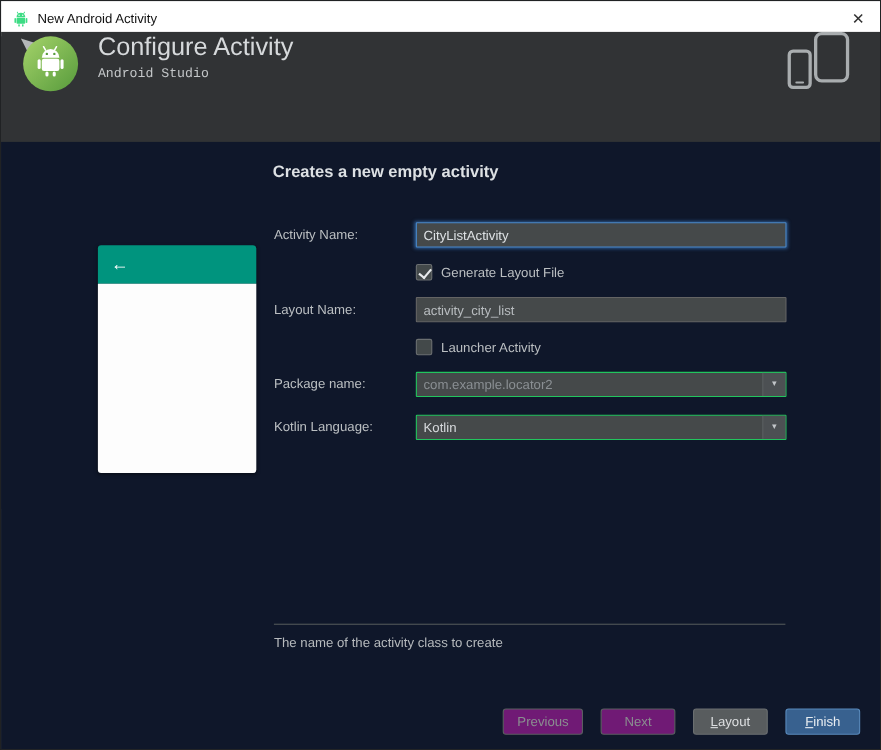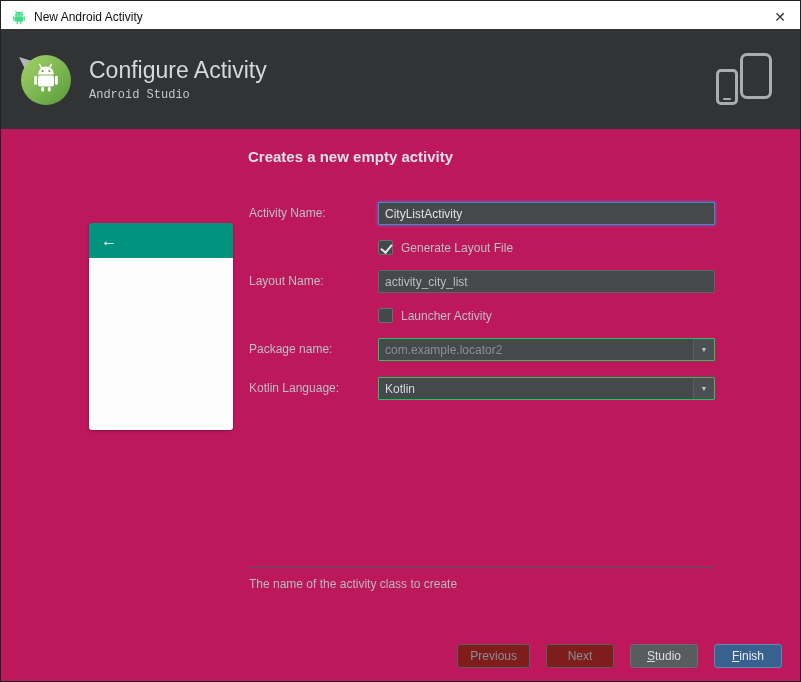--- a/index.html
+++ b/index.html
@@ -15,41 +15,41 @@
     display:flex;align-items:center;padding:16px 10px;
   }
   .titlebar-icon{width:16px;height:16px;display:inline-flex;margin-right:7px;}
   .titlebar-title{font-size:12px;color:#111111;flex:1;}
   .titlebar-close{
     font-size:14px;color:#333333;cursor:pointer;padding:0 4px;line-height:1;
   }
   
   .header{
     position:absolute;top:28px;left:0;right:0;height:100px;background:#313335;
-    display:flex;align-items:center;padding:0 28px 0 16px;
+    display:flex;padding:0 28px 0 16px;
   }
   .logo{width:56px;height:56px;margin-right:16px;flex:none;}
   .header-text{flex:1;}
   .header-title{font-size:23px;color:#d6d9db;font-weight:400;margin-bottom:4px;}
   .header-subtitle{font-size:12px;color:#c4c7c9;font-family:Liberation Mono, monospace;}
   .devices{position:relative;width:58px;height:52px;flex:none;}
   .devices .tablet{
     position:absolute;right:0;top:0;width:32px;height:46px;
     border:3px solid #a9adaf;border-radius:7px;
   }
   .devices .phone{
     position:absolute;left:2px;bottom:0;width:22px;height:36px;
     border:3px solid #a9adaf;border-radius:5px;background:#313335;
   }
   .devices .phone::after{
     content:"";position:absolute;left:50%;bottom:2px;width:8px;height:2px;
     transform:translateX(-50%);background:#a9adaf;border-radius:1px;
   }
   
-  .content{position:absolute;top:128px;left:0;right:0;bottom:0;background:#be185d;}
+  .content{position:absolute;top:128px;left:0;right:0;bottom:0;background:#0f172a;}
   .heading{
     position:absolute;left:247px;top:19px;font-size:15px;font-weight:bold;color:#dde1e4;
   }
   
   .preview{
     position:absolute;left:88px;top:94px;width:144px;height:207px;
     border-radius:3px;box-shadow:0 1px 3px rgba(0,0,0,.35);
   }
   .preview-header{
     height:35px;background:#00947e;border-radius:3px 3px 0 0;
@@ -97,21 +97,21 @@
   .separator{position:absolute;left:248px;top:438px;width:465px;height:1px;background:#525657;}
   .status{position:absolute;left:248px;top:448px;font-size:12px;color:#b6babd;}
   
   .footer{position:absolute;right:18px;bottom:13px;display:flex;gap:16px;}
   .btn{
     min-width:68px;height:24px;border-radius:3px;cursor:pointer;
     background:#585c5e;border:1px solid #6a6e70;color:#dddfe1;
     font-family:"Liberation Sans",sans-serif;font-size:12px;padding:0 12px;
   }
   .btn span{display:block;}
-  .btn.disabled{background:#7f1d1d;border-color:#5a5e60;color:#8a8e90;cursor:default;}
+  .btn.disabled{background:#701a75;border-color:#5a5e60;color:#8a8e90;cursor:default;}
   .btn.primary{background:#38618f;border-color:#5889bb;color:#e8edf2;}
   .mnemonic::first-letter{text-decoration:underline;}
 </style>
 </head>
 <body>
 
 <div class="window">
 
   <div class="titlebar">
     <span class="titlebar-icon">
@@ -228,20 +228,20 @@
   </div>
 
   <div class="footer">
     <button class="btn disabled">
       <span>Previous</span>
     </button>
     <button class="btn disabled">
       <span>Next</span>
     </button>
     <button class="btn">
-      <span class="mnemonic">Studio</span>
+      <span class="mnemonic">Layout</span>
     </button>
     <button class="btn primary">
       <span class="mnemonic">Finish</span>
     </button>
   </div>
 
 </div>
 
 </body></html>

